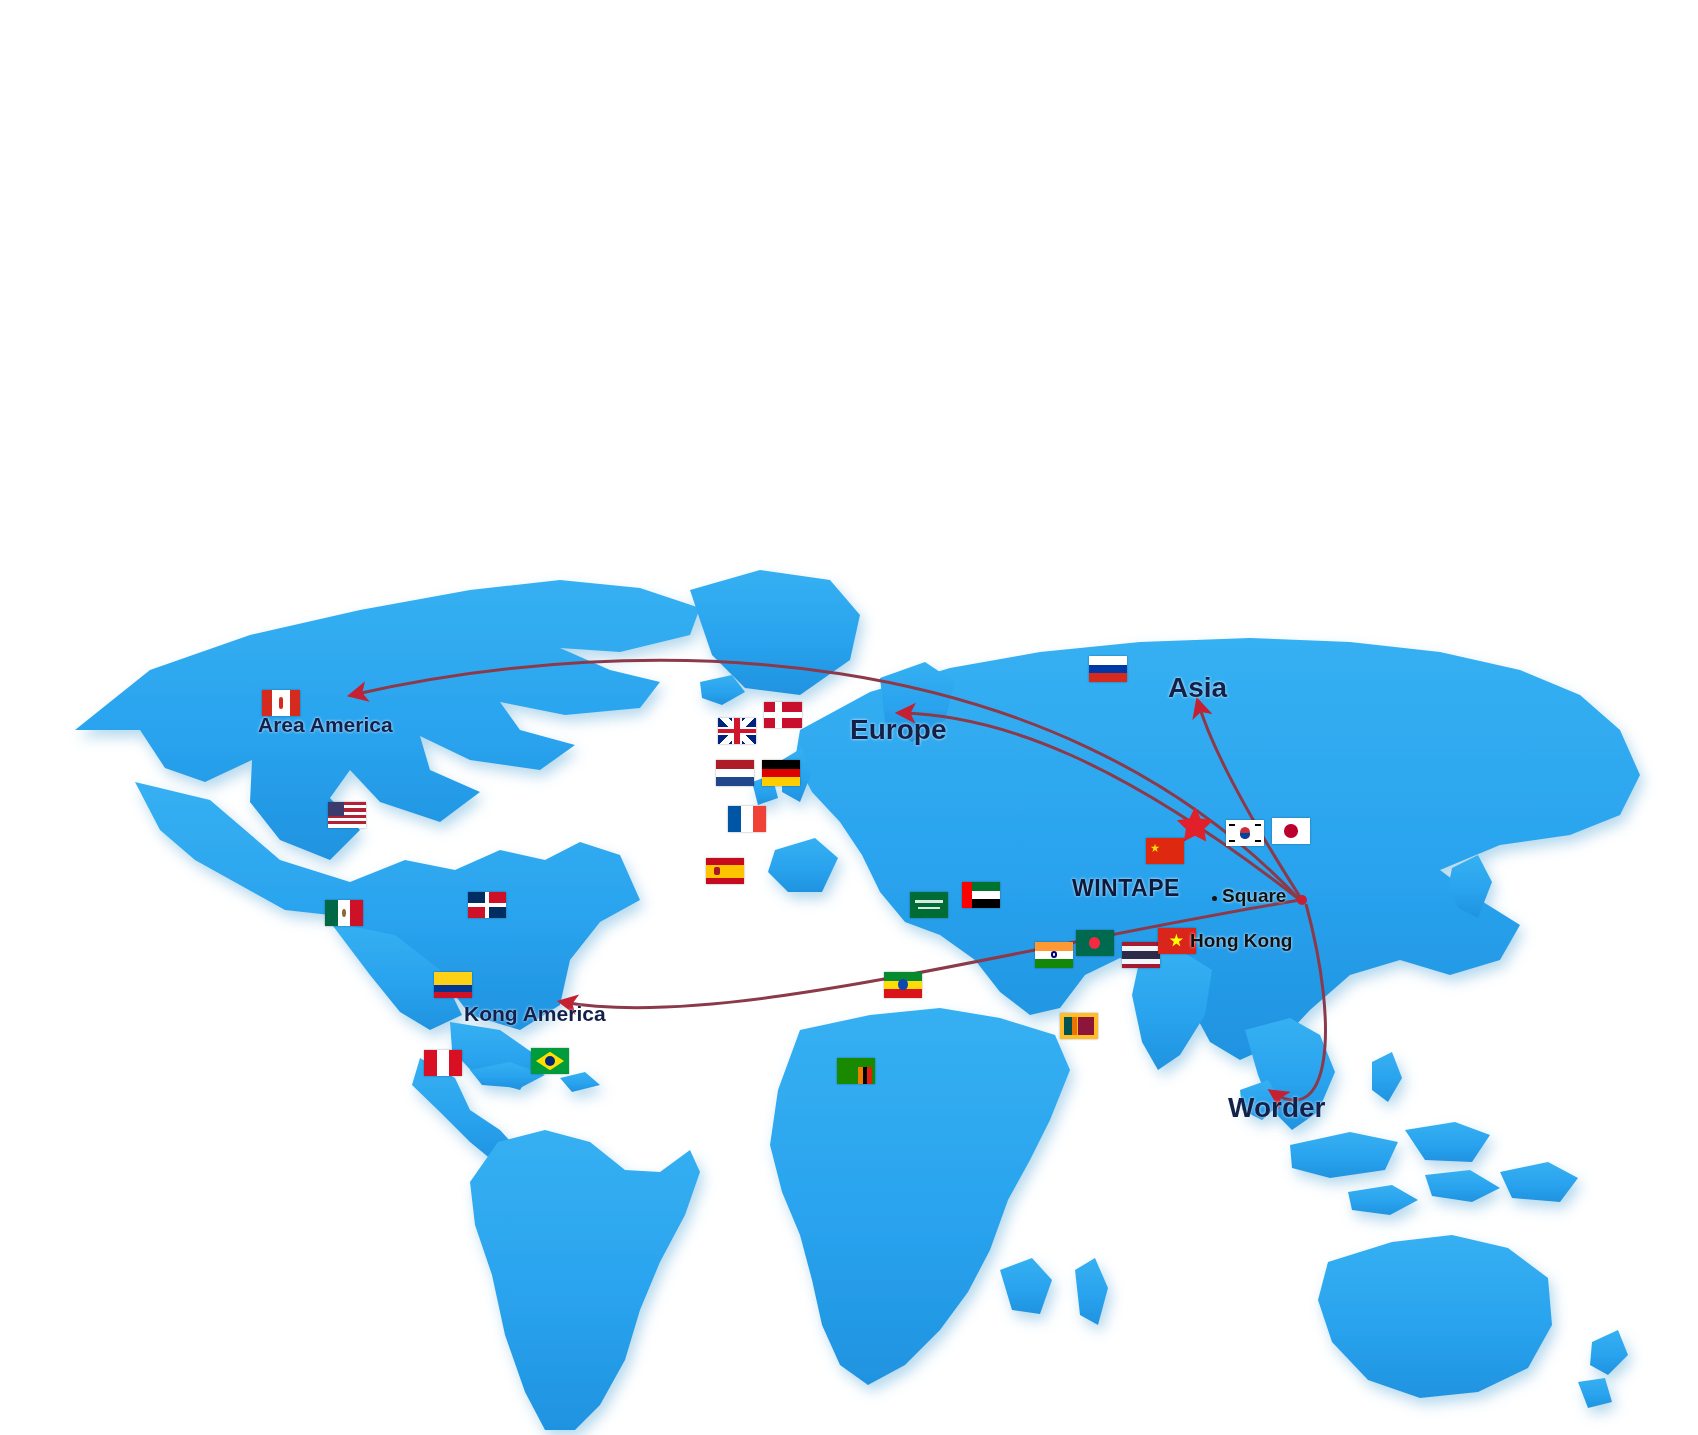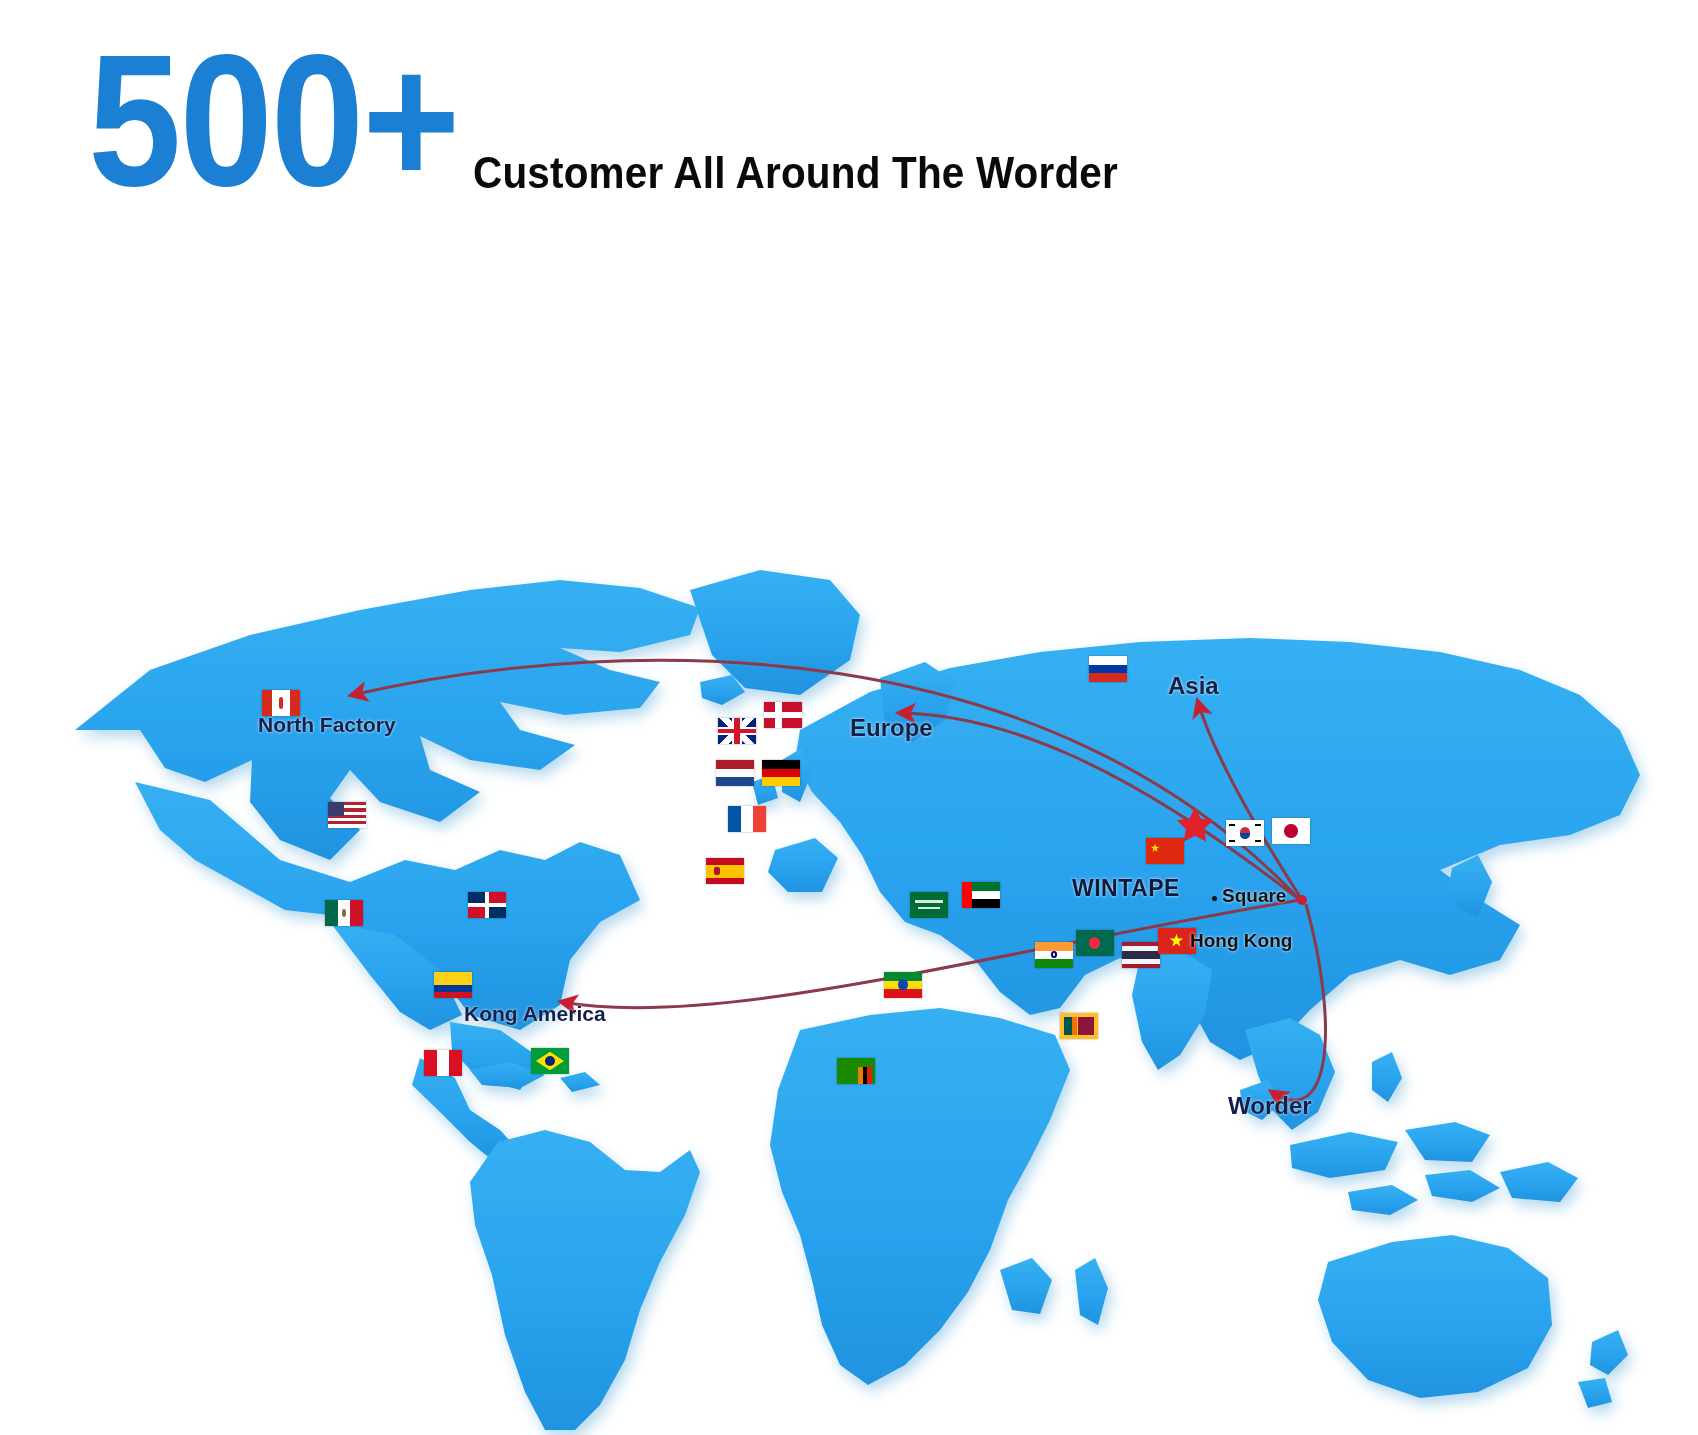--- a/index.html
+++ b/index.html
@@ -39,34 +39,30 @@
   
   .h3>i{left:0;width:100%;height:33.34%;}
   .h3>i:nth-child(1){top:0}.h3>i:nth-child(2){top:33.33%}.h3>i:nth-child(3){top:66.66%}
   .v3>i{top:0;height:100%;width:33.34%;}
   .v3>i:nth-child(1){left:0}.v3>i:nth-child(2){left:33.33%}.v3>i:nth-child(3){left:66.66%}
 
   
   .map-label{position:absolute;white-space:nowrap;color:#13214a;
              font-weight:700;text-shadow:0 0 3px rgba(255,255,255,.9);}
   .lbl-lg{font-size:21px;}
-  .lbl-md{font-size:24px;}
+  .lbl-md{font-size:28px;}
   .lbl-sm{font-size:19px;}
   .lbl-brand{font-size:23px;letter-spacing:.5px;color:#0d1a3c;}
   .lbl-plain{font-weight:600;color:#111;}
 </style>
 </head>
 <body>
 
 <div id="headline">
 
-  <div class="stat-row" id="row-500">
-    <span class="big-num">500+</span>
-    <span class="stat-label">Customer All Around The Worder</span>
-  </div>
 
 
 </div>
 
 <div id="map-stage">
 
   <svg id="world-svg" viewBox="0 0 1698 1005">
     <defs>
       <filter id="softshadow" x="-20%" y="-20%" width="150%" height="150%">
         <feDropShadow dx="4" dy="7" stdDeviation="7" flood-color="#5ba9d8" flood-opacity="0.45"></feDropShadow>
@@ -336,21 +332,21 @@
     <i style="left:0;top:33%;width:100%;height:34%;background:#2d2a4a"></i>
     <i style="left:0;top:67%;width:100%;height:16%;background:#f4f5f8"></i>
   </div>
 
   <div class="flag" style="left:1158px;top:498px">
     <span class="fb" style="background:#da251d"></span>
     <i style="left:30%;top:22%;width:14px;height:14px;background:#ff0;
               clip-path:polygon(50% 0,61% 35%,98% 35%,68% 57%,79% 91%,50% 70%,21% 91%,32% 57%,2% 35%,39% 35%)"></i>
   </div>
 
-  <div class="map-label lbl-lg" style="left:258px;top:283px">North Factory</div>
+  <div class="map-label lbl-lg" style="left:258px;top:283px">Area America</div>
 
   <div class="map-label lbl-lg" style="left:464px;top:572px">Kong America</div>
 
   <div class="map-label lbl-md" style="left:850px;top:284px">Europe</div>
 
   <div class="map-label lbl-md" style="left:1168px;top:242px">Asia</div>
 
   <div class="map-label lbl-md" style="left:1228px;top:662px">Worder</div>
 
   <div class="map-label lbl-sm lbl-plain" style="left:1222px;top:455px">Square</div>

